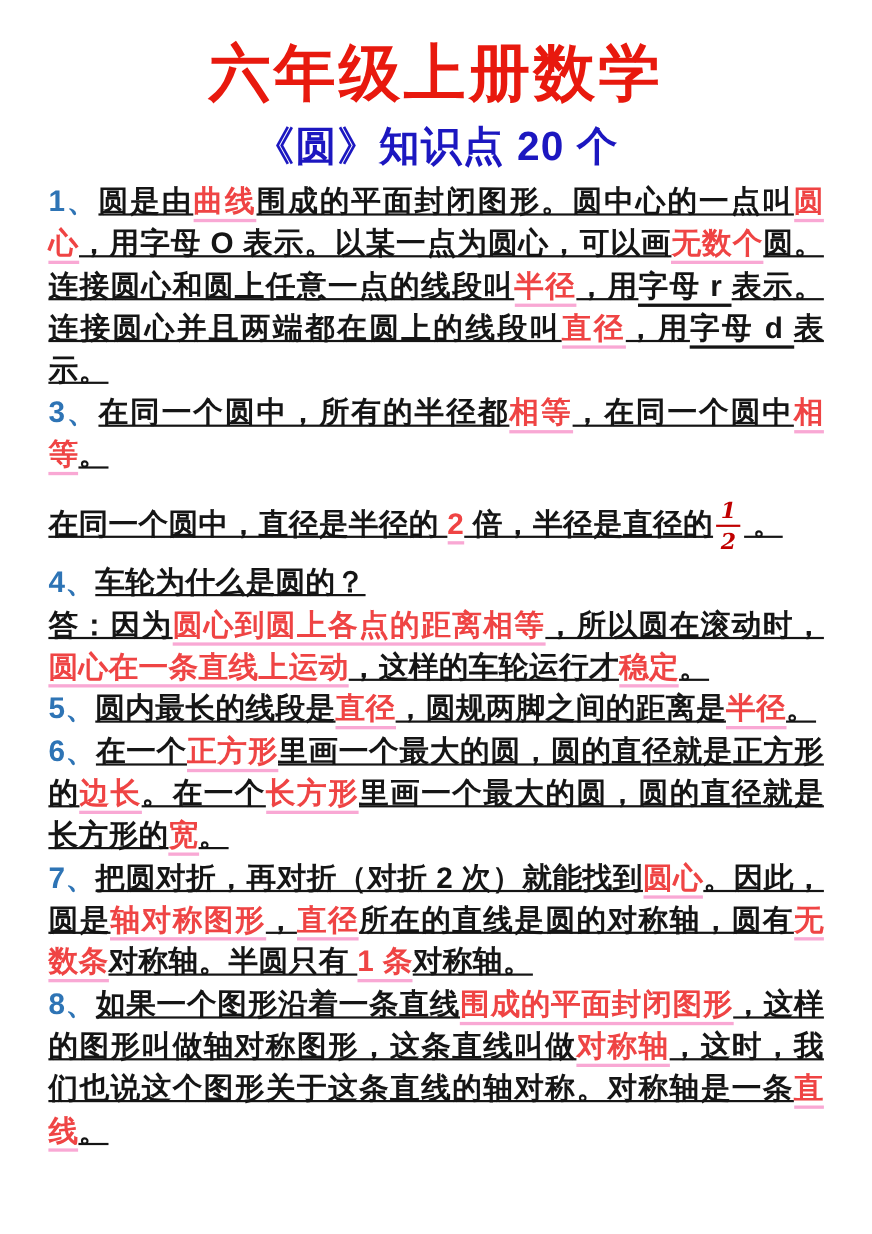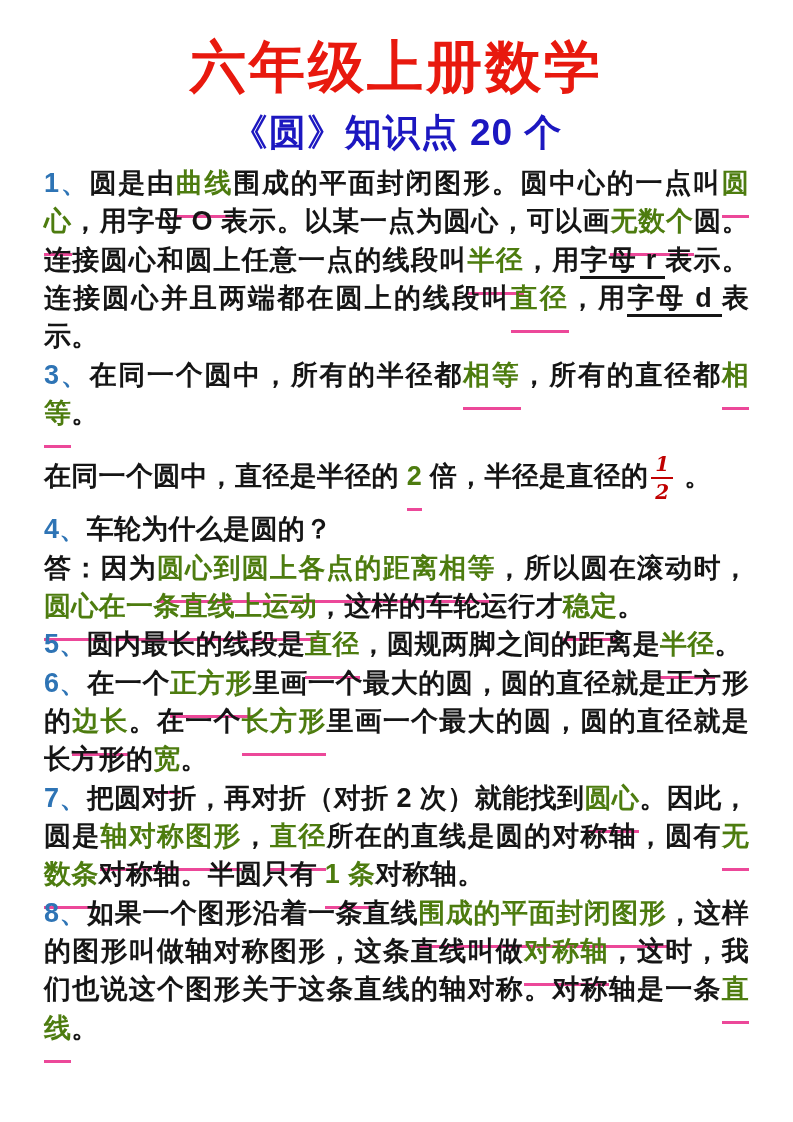--- a/index.html
+++ b/index.html
@@ -36,23 +36,23 @@
   .para{
     margin:0;
     font-size:27px;
     line-height:1.42;
     letter-spacing:0.3px;
     text-align:justify;
   }
   .para.gap-lg{margin-top:22px;margin-bottom:6px;}
   .para.gap-sm{margin-top:8px;}
   .num{color:#2e74b5;}
-  .red-u{color:#4d7c0f;border-bottom:3px solid #ec4899;padding-bottom:17px;}
+  .red-u{color:#ef4444;border-bottom:3px solid #f9a8d4;padding-bottom:1px;}
   .blk-u{border-bottom:3px solid #151515;padding-bottom:1px;}
-  .normal{color:#151515;}
+  .normal{color:#151515;text-decoration:underline;}
   .frac{
     display:inline-block;
     vertical-align:-14px;
     text-align:center;
     color:#c00000;
     font-size:20px;
     line-height:1;
     margin:0 3px;
     font-family:"DejaVu Serif", serif;
     font-style:italic;
@@ -61,21 +61,21 @@
   .fd{display:block;border-top:2px solid #c00000;padding:3px 4px 0 4px;}
 </style>
 </head>
 <body>
 
 <div class="page">
   <h1 class="title">六年级上册数学</h1>
   <h2 class="subtitle">《圆》知识点 20 个</h2>
   <div class="content">
       <p class="para"><span class="num">1、</span><span class="normal">圆是由</span><span class="red-u">曲线</span><span class="normal">围成的平面封闭图形。圆中心的一点叫</span><span class="red-u">圆心</span><span class="normal">，用字母 O 表示。以某一点为圆心，可以画</span><span class="red-u">无数个</span><span class="normal">圆。连接圆心和圆上任意一点的线段叫</span><span class="red-u">半径</span><span class="normal">，用</span><span class="blk-u">字母 r </span><span class="normal">表示。连接圆心并且两端都在圆上的线段叫</span><span class="red-u">直径</span><span class="normal">，用</span><span class="blk-u">字母 d </span><span class="normal">表示。</span></p>
-      <p class="para"><span class="num">3、</span><span class="normal">在同一个圆中，所有的半径都</span><span class="red-u">相等</span><span class="normal">，所有的直径都</span><span class="red-u">相等</span><span class="normal">。</span></p>
+      <p class="para"><span class="num">3、</span><span class="normal">在同一个圆中，所有的半径都</span><span class="red-u">相等</span><span class="normal">，在同一个圆中</span><span class="red-u">相等</span><span class="normal">。</span></p>
       <p class="para gap-lg"><span class="normal">在同一个圆中，直径是半径的 </span><span class="red-u">2</span><span class="normal"> 倍，半径是直径的</span><span class="frac"><span class="fn">1</span><span class="fd">2</span></span><span class="normal"> 。</span></p>
       <p class="para gap-sm"><span class="num">4、</span><span class="normal">车轮为什么是圆的？</span></p>
       <p class="para"><span class="normal">答：因为</span><span class="red-u">圆心到圆上各点的距离相等</span><span class="normal">，所以圆在滚动时，</span><span class="red-u">圆心在一条直线上运动</span><span class="normal">，这样的车轮运行才</span><span class="red-u">稳定</span><span class="normal">。</span></p>
       <p class="para"><span class="num">5、</span><span class="normal">圆内最长的线段是</span><span class="red-u">直径</span><span class="normal">，圆规两脚之间的距离是</span><span class="red-u">半径</span><span class="normal">。</span></p>
       <p class="para"><span class="num">6、</span><span class="normal">在一个</span><span class="red-u">正方形</span><span class="normal">里画一个最大的圆，圆的直径就是正方形的</span><span class="red-u">边长</span><span class="normal">。在一个</span><span class="red-u">长方形</span><span class="normal">里画一个最大的圆，圆的直径就是长方形的</span><span class="red-u">宽</span><span class="normal">。</span></p>
       <p class="para"><span class="num">7、</span><span class="normal">把圆对折，再对折（对折 2 次）就能找到</span><span class="red-u">圆心</span><span class="normal">。因此，圆是</span><span class="red-u">轴对称图形</span><span class="normal">，</span><span class="red-u">直径</span><span class="normal">所在的直线是圆的对称轴，圆有</span><span class="red-u">无数条</span><span class="normal">对称轴。半圆只有 </span><span class="red-u">1 条</span><span class="normal">对称轴。</span></p>
       <p class="para"><span class="num">8、</span><span class="normal">如果一个图形沿着一条直线</span><span class="red-u">围成的平面封闭图形</span><span class="normal">，这样的图形叫做轴对称图形，这条直线叫做</span><span class="red-u">对称轴</span><span class="normal">，这时，我们也说这个图形关于这条直线的轴对称。对称轴是一条</span><span class="red-u">直线</span><span class="normal">。</span></p>
     </div>
 </div>
 

